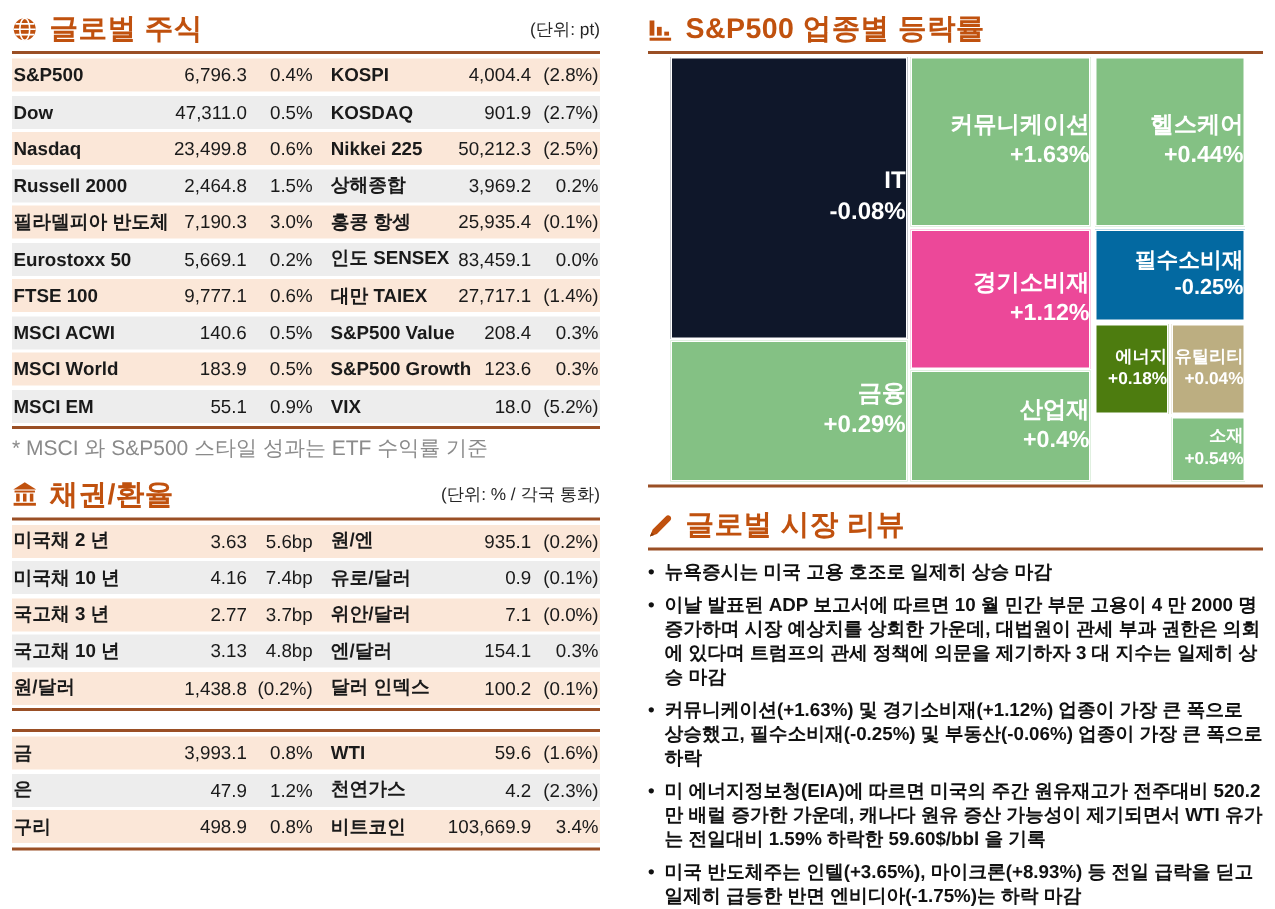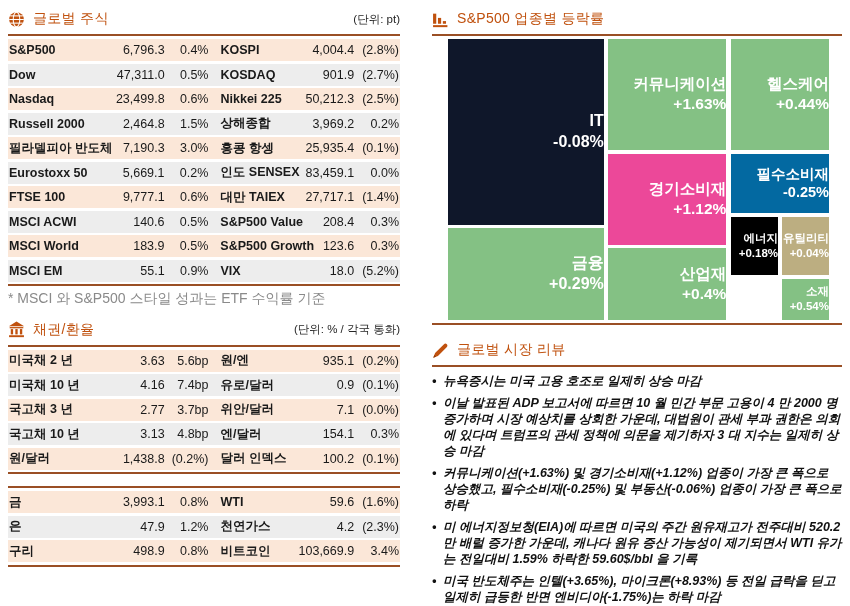--- a/index.html
+++ b/index.html
@@ -3,21 +3,21 @@
 <meta charset="utf-8">
 <style>
   html,body{margin:0;padding:0;background:#fff;}
   body{width:850px;height:606px;overflow:hidden;
        font-family:"Liberation Sans","DejaVu Sans",sans-serif;color:#1a1a1a;}
   .container{display:flex;padding:6px 8px 0 8px;gap:32px;}
   .col-left{width:392px;flex:none;}
   .col-right{flex:1;min-width:0;}
 
   .sec-header{display:flex;align-items:center;gap:8px;height:26px;}
-  .sec-title{color:#c0510e;font-weight:normal;font-size:14px;letter-spacing:.3px;white-space:nowrap;}
+  .sec-title{color:#c0510e;font-weight:bold;font-size:19px;letter-spacing:.3px;white-space:nowrap;}
   .sec-unit{margin-left:auto;font-size:11.5px;color:#262626;white-space:nowrap;}
   .rule{height:2px;background:#9a4f25;margin-top:2px;}
   .rule.thin{height:1.5px;}
 
   .tbody{margin-top:3px;}
   .trow{display:flex;align-items:center;height:22px;margin-bottom:2.5px;font-size:12.5px;white-space:nowrap;}
   .tbody div.trow:nth-of-type(odd){background:#fbe7d8;}
   .tbody div.trow:nth-of-type(even){background:#ededed;}
   .c{display:inline-block;}
   .c1{width:106px;font-weight:bold;padding-left:1px;}
@@ -29,21 +29,21 @@
   .footnote{font-size:14px;color:#8a8a8a;margin:4px 0 6px 0;}
   .sec-gap{margin-top:9px;}
   .sec-gap2{margin-top:12px;}
 
   .treemap{position:relative;height:283px;margin:2px 12px 0 15px;background:#fff;}
   .tile{position:absolute;box-sizing:border-box;border:1px solid #fff;
         display:flex;flex-direction:column;align-items:flex-end;justify-content:center;
         color:#fff;font-weight:bold;text-align:center;line-height:1.3;overflow:hidden;}
   .review-box{margin-top:12px;}
   .bullets{list-style:none;margin:6px 0 0 0;padding:0;font-size:12.5px;line-height:16px;color:#111;font-weight:600;}
-  .bullets li{position:relative;padding-left:11px;margin-bottom:6px;font-style:italic;}
+  .bullets li{position:relative;padding-left:11px;margin-bottom:6px;}
   .bullets li::before{content:"\2022";position:absolute;left:0;top:0;}
   .icon{flex:none;display:inline-flex;}
 </style>
 </head>
 <body>
 
 <div class="container">
 
   <div class="col-left">
 
@@ -307,21 +307,21 @@
           <div class="tile" style="left:73.8%;top:0;width:26.2%;height:39.9%;background:#84c184;font-size:15.5px">
             <div class="tile-name">헬스케어</div>
             <div class="tile-change">+0.44%</div>
           </div>
 
           <div class="tile" style="left:73.8%;top:40.5%;width:26.2%;height:21.8%;background:#0369a1;font-size:14.5px">
             <div class="tile-name">필수소비재</div>
             <div class="tile-change">-0.25%</div>
           </div>
 
-          <div class="tile" style="left:73.8%;top:62.9%;width:12.9%;height:21.2%;background:#000000;font-size:11.5px">
+          <div class="tile" style="left:73.8%;top:62.9%;width:12.9%;height:21.2%;background:#4d7c0f;font-size:11.5px">
             <div class="tile-name">에너지</div>
             <div class="tile-change">+0.18%</div>
           </div>
 
           <div class="tile" style="left:87.3%;top:62.9%;width:12.7%;height:21.2%;background:#bcae81;font-size:11.5px">
             <div class="tile-name">유틸리티</div>
             <div class="tile-change">+0.04%</div>
           </div>
 
 

